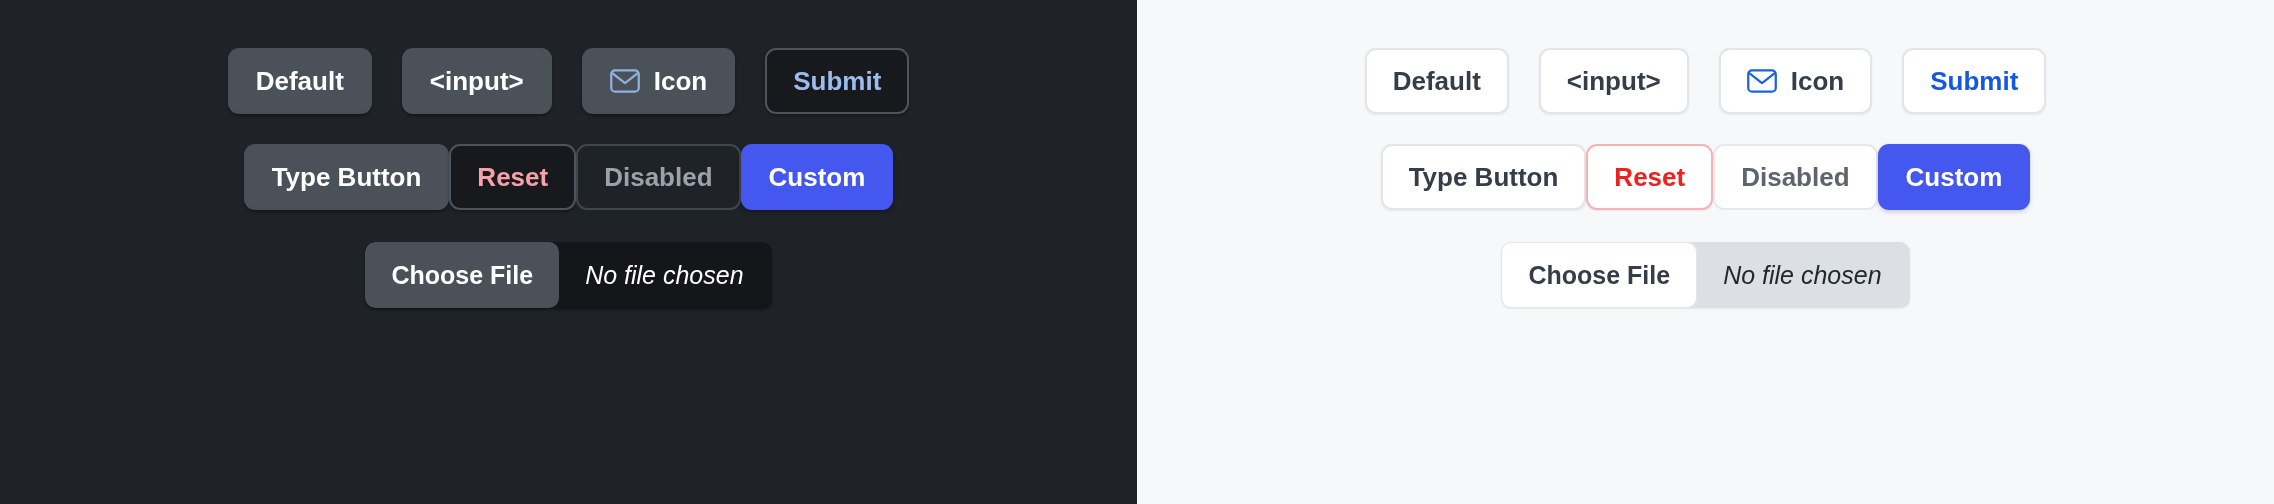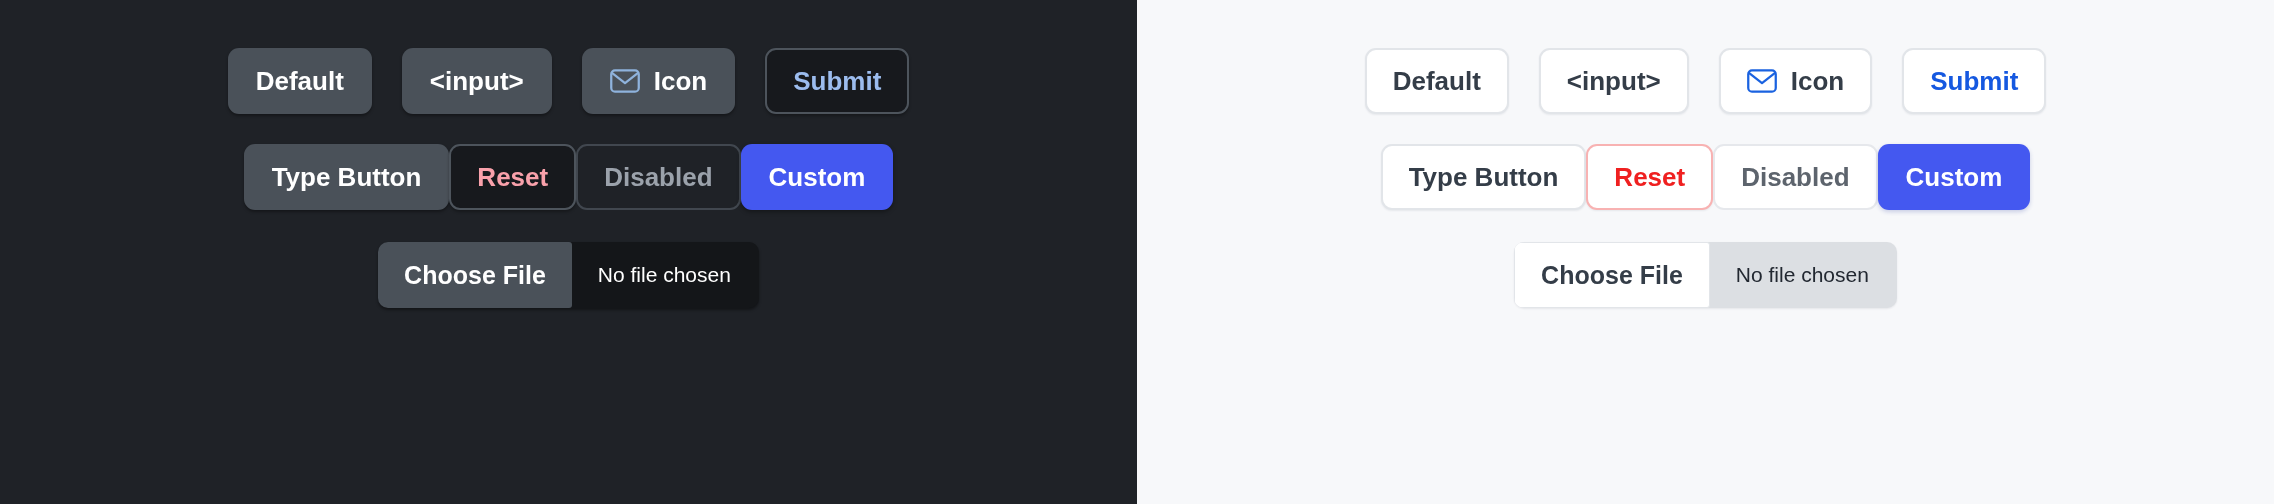--- a/index.html
+++ b/index.html
@@ -153,30 +153,31 @@
     height: 66px;
     overflow: hidden;
   }
   .file-btn {
     font-size: 25px;
     font-weight: bold;
     display: inline-flex;
     align-items: center;
     justify-content: center;
     padding: 4px 26px;
-    border-radius: 3px;
+    border-radius: 10px;
     cursor: pointer;
   }
   .file-name {
-    font-size: 21px;
+    font-size: 25px;
     font-weight: normal;
     display: inline-flex;
     align-items: center;
     padding: 0 28px 0 26px;
     white-space: nowrap;
+    font-style: italic;
   }
 
   .env-icon svg { display: block; }
 </style>
 </head>
 <body>
 
 <div class="panel panel-dark">
 
   <div class="row row-1">

